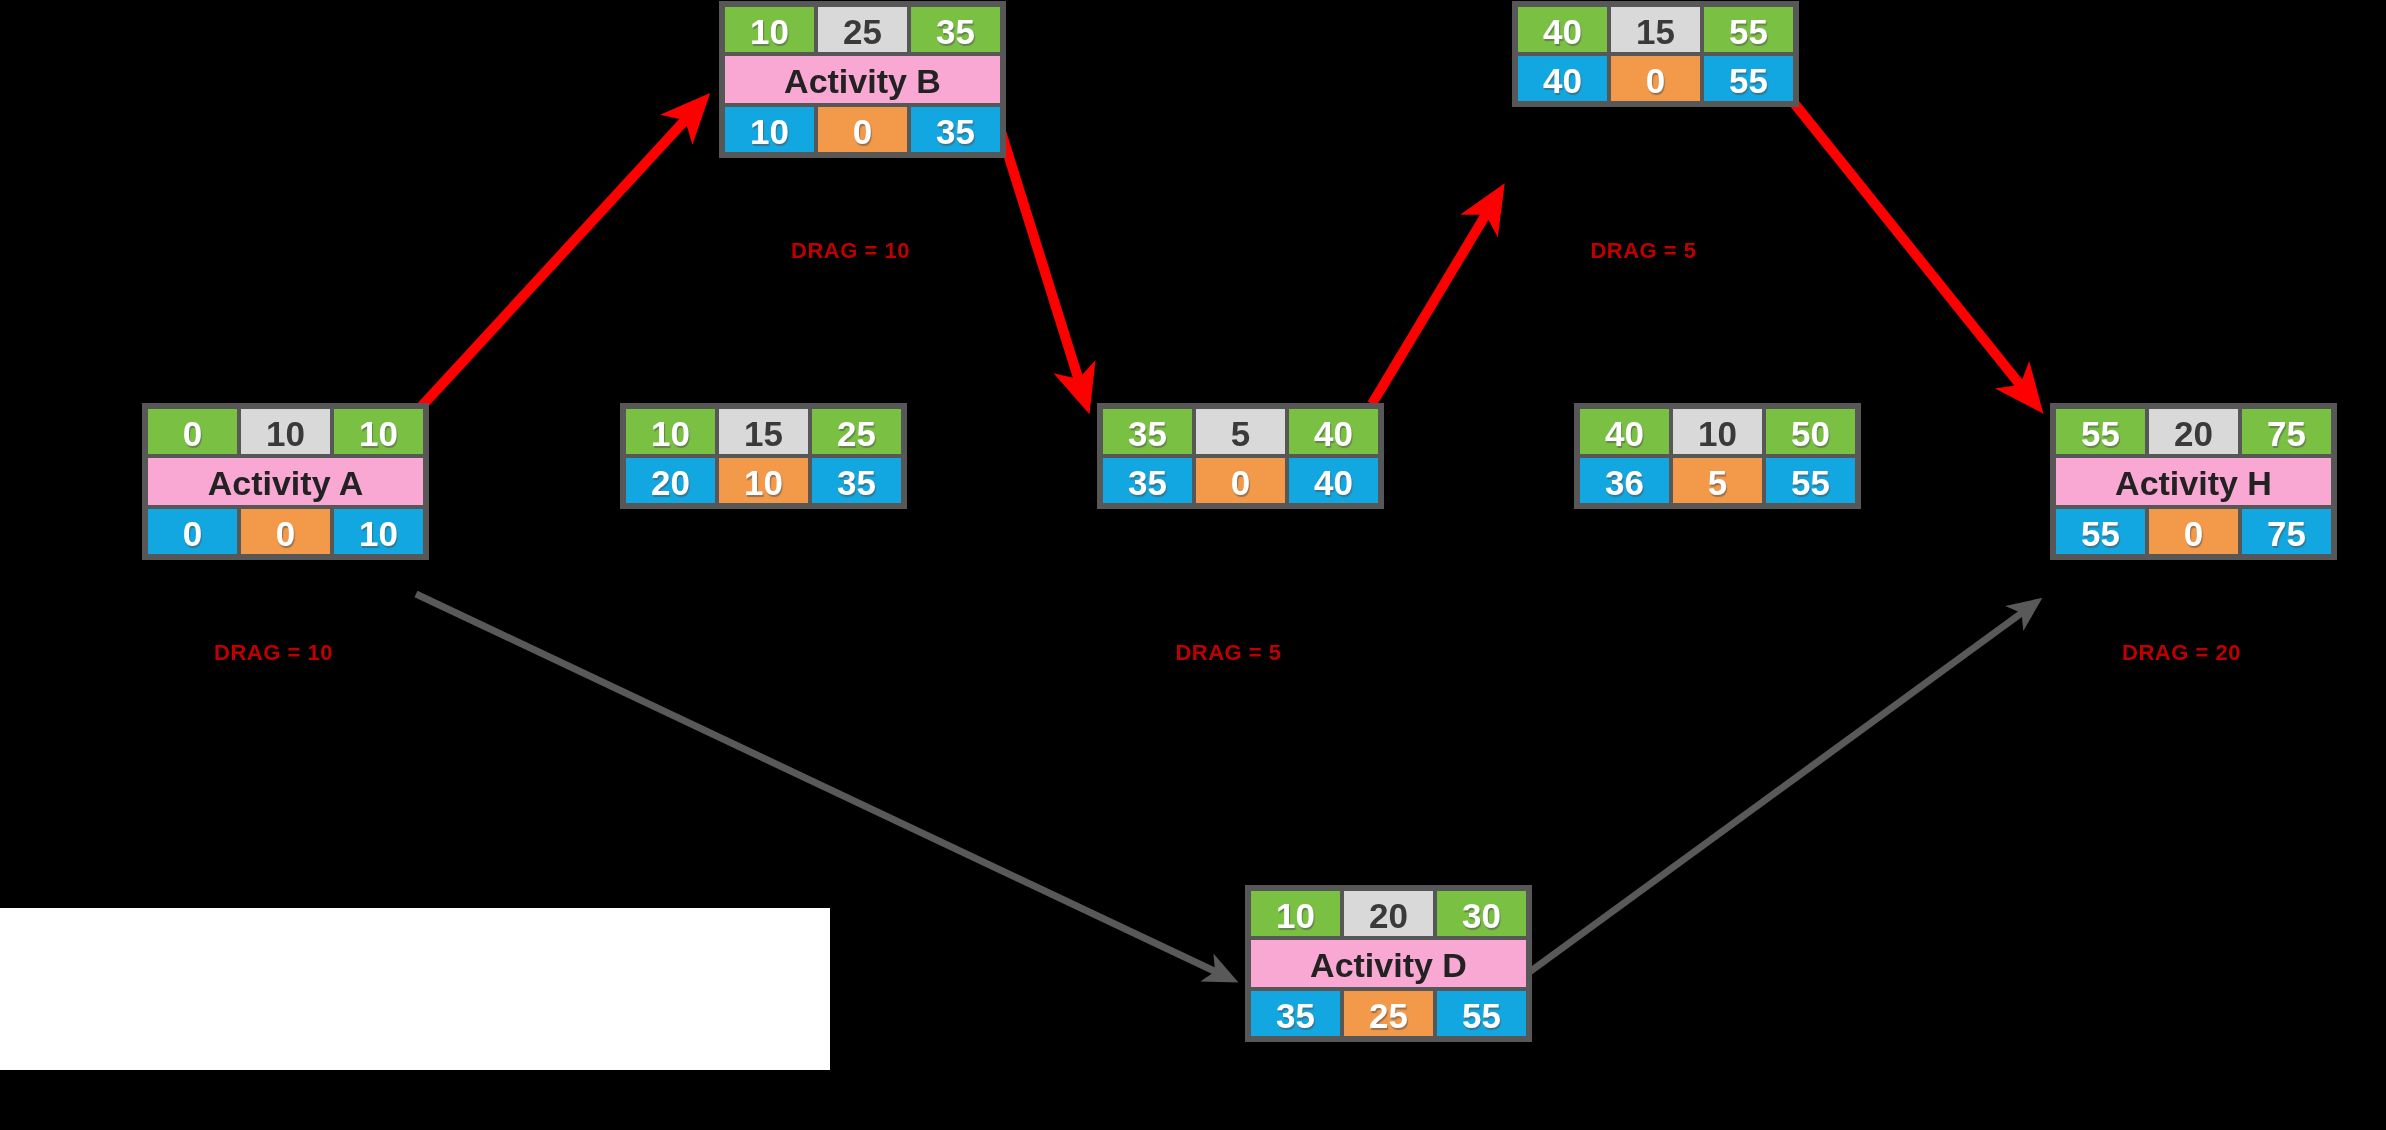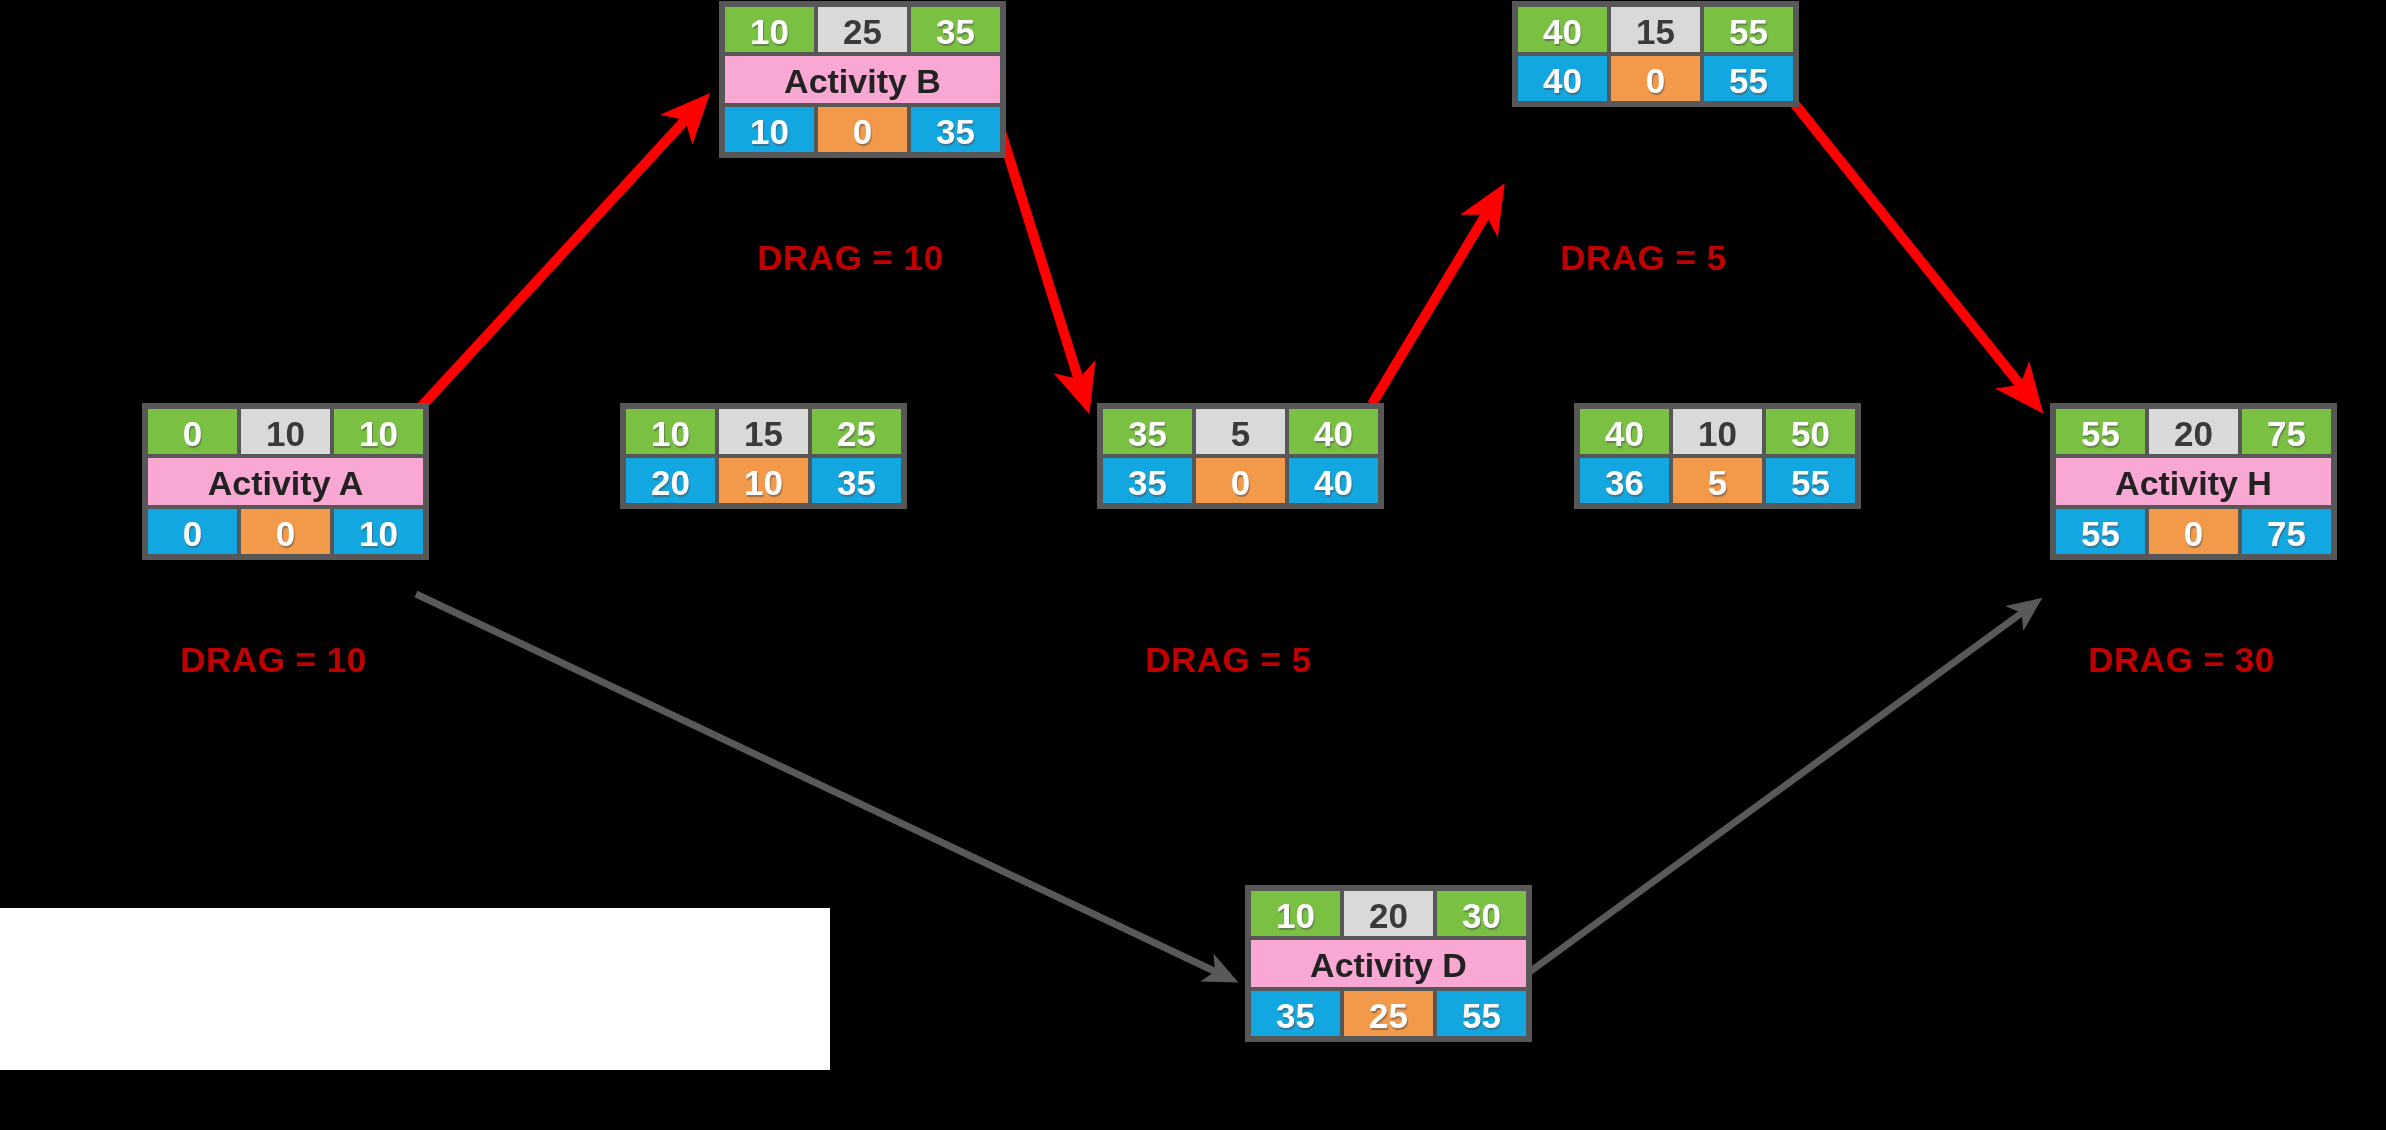--- a/index.html
+++ b/index.html
@@ -57,21 +57,21 @@
     font-weight:bold;
     color:#222222;
     border:2px solid #575757;
     box-sizing:border-box;
     white-space:nowrap;
     overflow:hidden;
   }
 
   .drag-label{
     position:absolute;
-    font-size:35px;
+    font-size:22px;
     font-weight:bold;
     color:#c00000;
     letter-spacing:0.5px;
     white-space:nowrap;
     text-align:center;
     z-index:6;
   }
 </style>
 </head>
 <body>
@@ -200,16 +200,16 @@
           <div class="cell lf">75</div>
         </div>
       </div>
     </div>
 
   <div id="drag-layer">
       <div class="drag-label" style="left: 130px; top: 640px; width: 287px;">DRAG = 10</div>
       <div class="drag-label" style="left: 707px; top: 238px; width: 287px;">DRAG = 10</div>
       <div class="drag-label" style="left: 1085px; top: 640px; width: 287px;">DRAG = 5</div>
       <div class="drag-label" style="left: 1500px; top: 238px; width: 287px;">DRAG = 5</div>
-      <div class="drag-label" style="left: 2038px; top: 640px; width: 287px;">DRAG = 30</div>
+      <div class="drag-label" style="left: 2038px; top: 640px; width: 287px;">DRAG = 20</div>
     </div>
 
 </div>
 
 </body></html>

